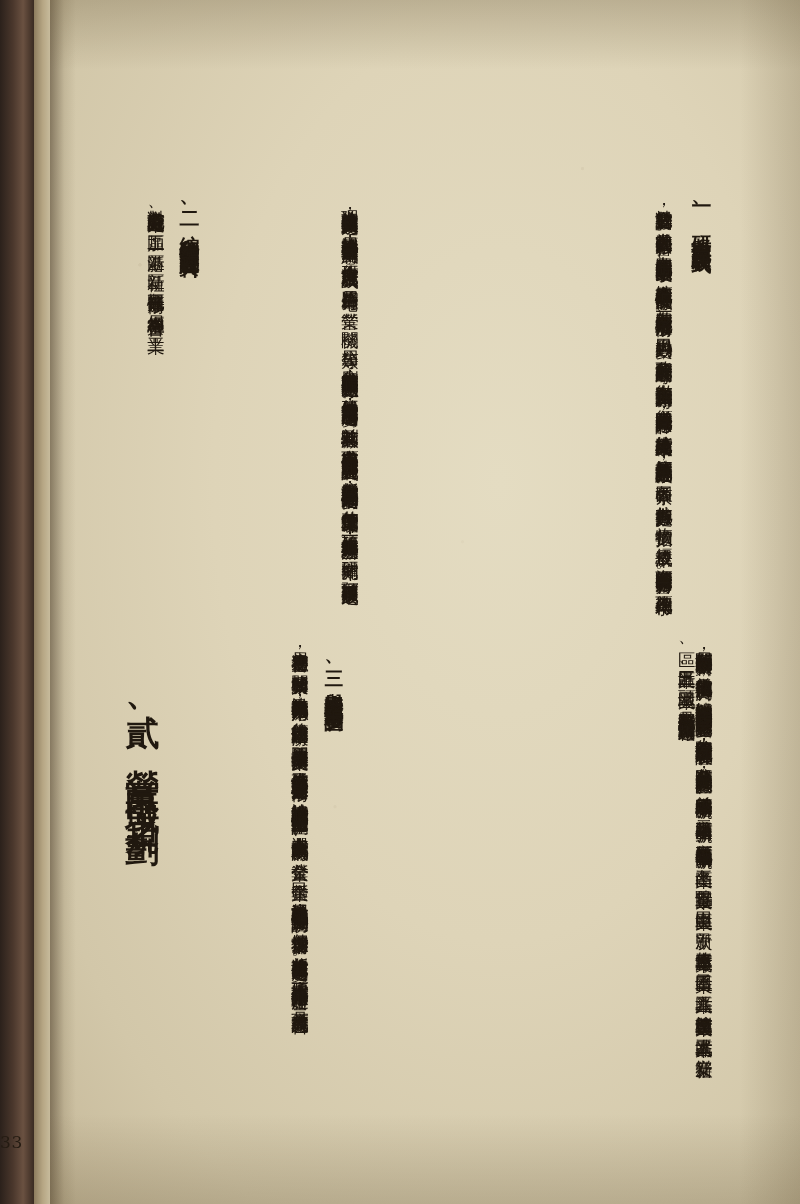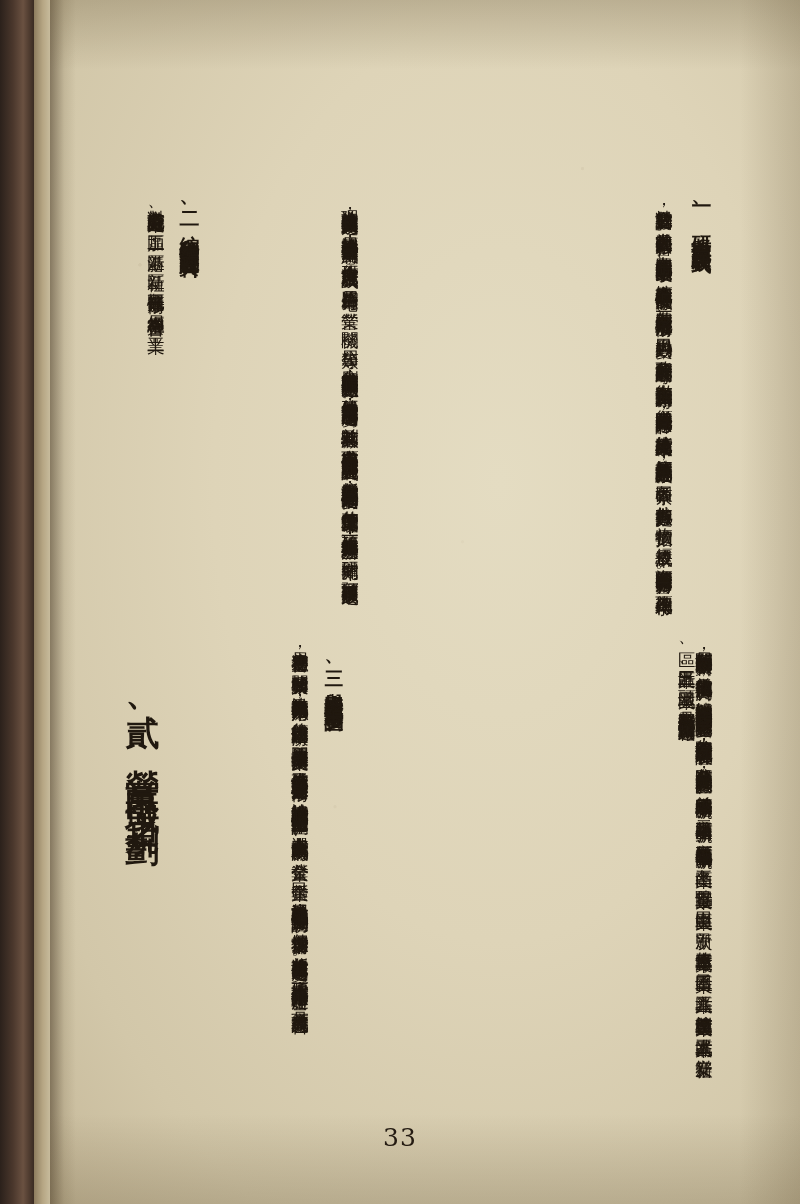--- a/index.html
+++ b/index.html
@@ -99,22 +99,22 @@
     font-size: 19px;
     font-weight: 700;
     letter-spacing: 0.08em;
   }
 
   
   .page-number {
     position: absolute;
     left: 0; right: 0;
     bottom: 52px;
-    text-align: center;
-    font-size: 25px;
+    text-align: left;
+    font-size: 17px;
     color: #241b12;
     font-family: "DejaVu Serif", "Liberation Serif", serif;
     letter-spacing: 0.04em;
   }
 
   
   .speckle {
     position: absolute;
     left: 50px; top: 0;
     width: 750px; height: 1204px;

